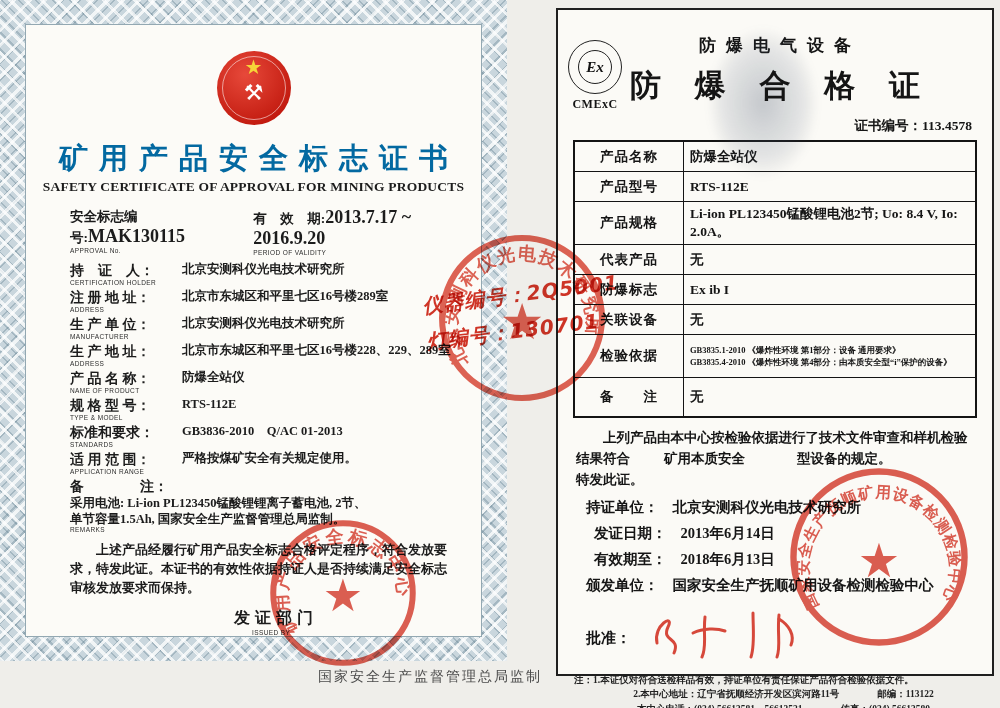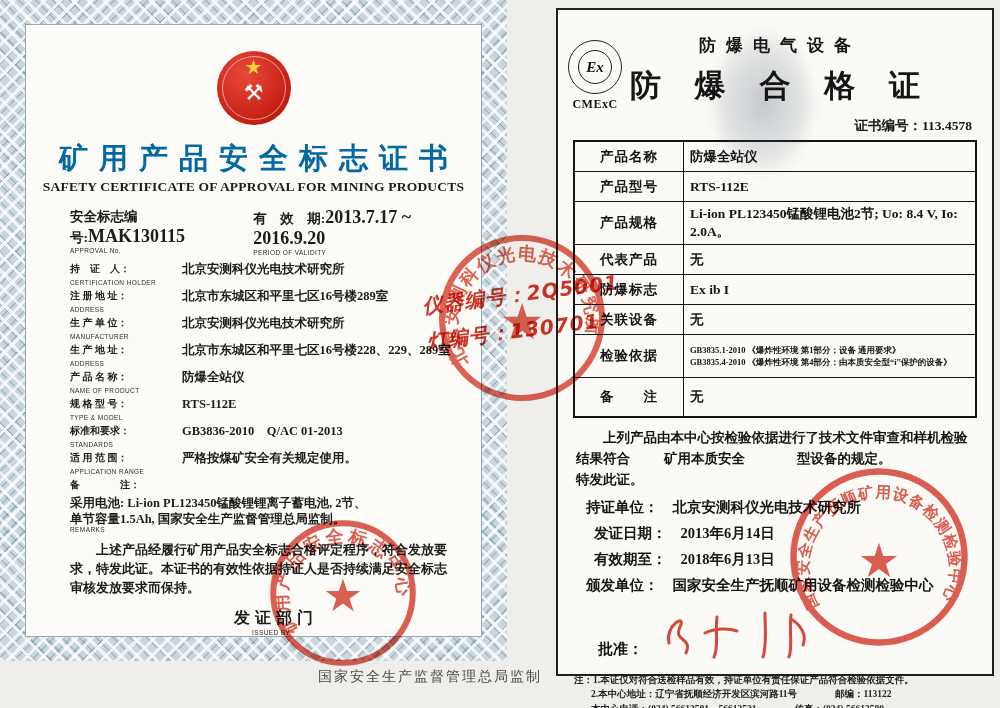--- a/index.html
+++ b/index.html
@@ -28,21 +28,21 @@
   .l-subtitle{text-align:center;font-size:13.5px;font-weight:bold;font-family:"Liberation Serif",serif;letter-spacing:.2px;}
 
   .l-meta{display:flex;margin:12px 0 0 44px;}
   .l-meta .cell{margin-right:26px;}
   .lblb{font-weight:bold;font-size:13.5px;}
   .valb{font-weight:bold;font-size:18px;font-family:Liberation Serif, serif;}
   .sub-en{font-size:6.5px;line-height:7px;letter-spacing:.4px;color:#2c2c2c;font-family:"Liberation Sans",sans-serif;}
 
   .l-fields{margin:6px 14px 0 44px;}
   .row{margin-top:3px;}
-  .row .lbl{display:inline-block;width:112px;font-weight:bold;font-size:10px;vertical-align:top;}
+  .row .lbl{display:inline-block;width:112px;font-weight:bold;font-size:14px;vertical-align:top;}
   .row .val{font-size:12.5px;font-weight:600;display:inline-block;max-width:300px;vertical-align:top;line-height:1.25;}
   .row .sub-en{margin-top:-1px;}
 
   .l-declaration{margin:8px 26px 0 44px;font-size:13px;font-weight:600;line-height:1.45;text-indent:2em;}
 
   .l-issued{margin:10px 0 0 208px;}
   .l-issued .t{font-size:16px;font-weight:bold;letter-spacing:5px;}
   .l-issued .sub-en{margin-left:8px;}
   .l-issue-date{margin:8px 0 0 252px;font-size:13.5px;font-weight:bold;}
 
@@ -79,25 +79,25 @@
   .r-statement .gap{display:inline-block;width:34px;}
   .r-statement .gap2{display:inline-block;width:52px;}
 
   .r-kv{margin-top:7px;font-size:14.5px;}
   .r-kv .k{font-weight:bold;margin-right:14px;}
   .r-kv .v{font-weight:bold;}
   .r-kv.light .v{font-weight:600;}
   .ind1{margin-left:14px;}
   .ind2{margin-left:22px;}
 
-  .r-approve{margin:16px 0 0 26px;font-size:15px;display:flex;align-items:flex-end;}
+  .r-approve{margin:16px 0 0 14px;font-size:15px;display:flex;align-items:center;}
   .r-approve .k{font-weight:bold;margin-right:10px;padding-top:8px;}
 
   .r-notes{margin:14px 2px 0 2px;font-size:9.5px;line-height:1.55;font-weight:600;color:#222;}
-  .r-notes .flexline{display:flex;}
+  .r-notes .flexline{display:flex;justify-content:center;}
   .r-notes .flexline .l{flex:0 0 auto;}
   .r-notes .flexline .r{margin-left:38px;}
   .n-ind{margin-left:17px;}
 
   
   .stamp{position:absolute;opacity:.82;mix-blend-mode:multiply;pointer-events:none;}
   .handwriting{position:absolute;left:424px;top:276px;transform:rotate(-7deg);color:#d23527;
     font-family:"DejaVu Sans",sans-serif;font-style:italic;font-weight:bold;font-size:20px;line-height:36px;
     letter-spacing:1px;mix-blend-mode:multiply;}
   .sig-svg{margin-top:-4px;}

